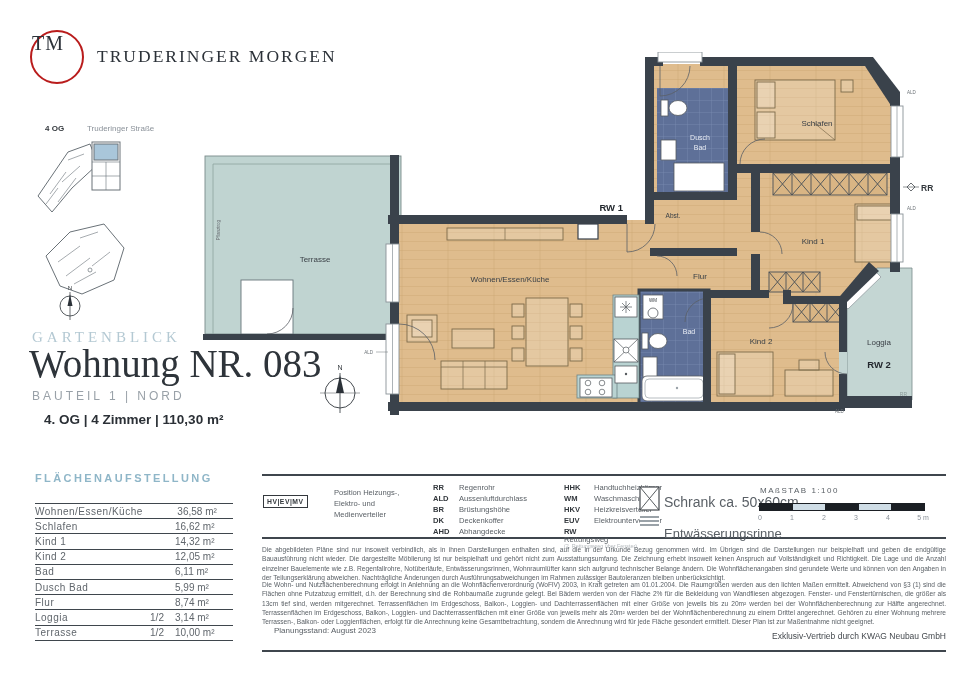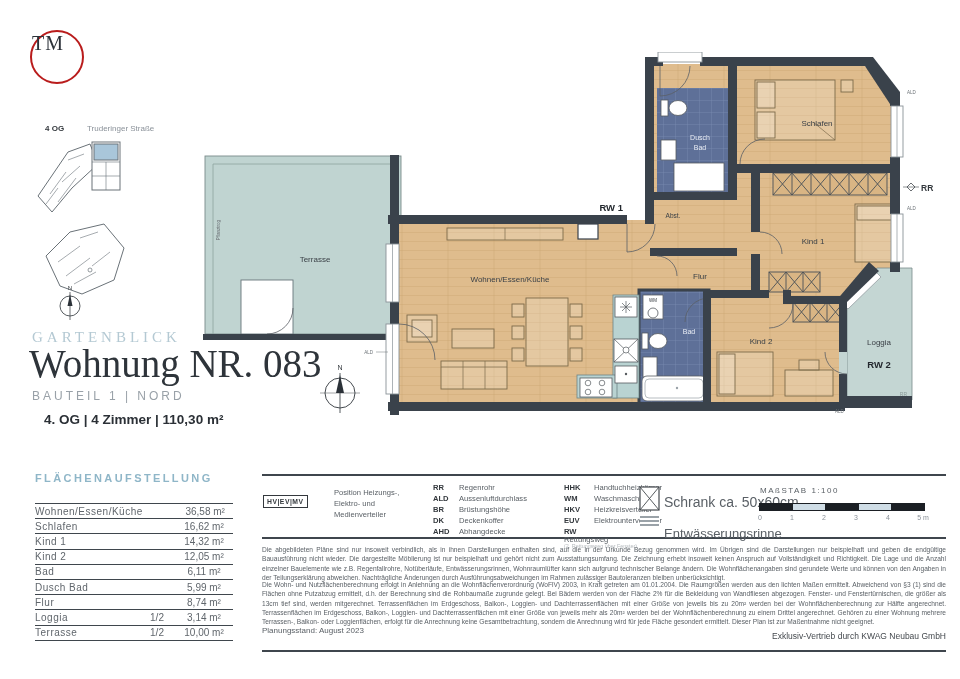--- a/index.html
+++ b/index.html
@@ -18,21 +18,21 @@
   .project-name{left:32px;top:329px;font-family:"Liberation Serif",serif;font-size:15px;letter-spacing:4px;color:#b4c9d3;}
   .page-title{left:29px;top:341px;font-family:"Liberation Serif",serif;font-size:39px;color:#2e343a;}
   .subtitle{left:32px;top:389px;font-size:12px;letter-spacing:3px;color:#99a1a8;}
   .summary{left:44px;top:412px;font-size:13.5px;font-weight:bold;color:#2b3036;}
   
   .table-heading{left:35px;top:472px;font-size:11px;font-weight:bold;letter-spacing:2.4px;color:#8fb6c8;}
   .area-table{left:35px;top:503px;width:198px;font-size:10px;color:#60666c;border-top:1px solid #3f464d;}
   .area-row{display:flex;height:14.2px;align-items:center;border-bottom:1px solid #3f464d;}
   .area-row .lbl{flex:1;letter-spacing:0.5px;}
   .area-row .frac{width:36px;text-align:center;}
-  .area-row .val{width:58px;text-align:center;}
+  .area-row .val{width:58px;text-align:left;}
   
   .rule{background:#3f464d;height:1.5px;left:262px;width:684px;}
   .hv-box{left:263px;top:495px;border:1.3px solid #33383d;font-size:6.8px;font-weight:bold;
           padding:2px 3px;color:#33383d;letter-spacing:0.5px;}
   .hv-label{left:334px;top:487px;font-size:7.6px;color:#5a6066;line-height:1.45;}
   .leg-col{top:484px;font-size:7.6px;color:#5a6066;line-height:1.0;}
   .leg-row{height:11px;display:flex;}
   .leg-abbr{font-weight:bold;color:#33383d;width:26px;}
   .rw-note{font-size:5.4px;color:#b4b9bd;margin-top:1px;}
   .schrank-label{left:664px;top:494px;font-size:14px;color:#5a6066;}
@@ -42,21 +42,21 @@
   
   .scale-label{left:760px;top:486px;font-size:8px;letter-spacing:1.5px;color:#5a6066;}
   .scale-bar{left:760px;top:503px;display:flex;}
   .scale-seg{width:32px;height:6px;border:1px solid #1b1f24;margin-left:-1px;}
   .seg-dark{background:#1b1f24;}
   .seg-light{background:#cfdde6;}
   .scale-ticks{left:760px;top:514px;width:176px;height:10px;font-size:7px;color:#8a9199;}
   .scale-ticks span{position:absolute;transform:translateX(-50%);}
   
   .fineprint{left:262px;width:684px;font-size:6.6px;color:#5a6066;line-height:1.42;text-align:justify;}
-  .planning-status{left:262px;top:626px;font-size:8px;color:#5a6066;}
+  .planning-status{left:274px;top:626px;font-size:8px;color:#5a6066;}
   .distribution{left:545px;top:631px;width:401px;font-size:8.5px;color:#44494e;text-align:right;}
   
   svg text{font-family:"Liberation Sans",sans-serif;}
   .room-lbl{font-size:8px;fill:#3b4147;}
   .room-lbl-sm{font-size:6.5px;fill:#3b4147;}
   .room-lbl-w{font-size:7px;fill:#e9edf5;}
   .rw-lbl{font-size:9.5px;font-weight:bold;fill:#23282e;}
   .tiny-lbl{font-size:4.5px;fill:#6b7176;}
   .rr-lbl{font-size:8.5px;font-weight:bold;fill:#33383d;}
   .furn{fill:rgba(255,255,255,0.18);stroke:#7d6a4a;stroke-width:0.9;}
@@ -66,20 +66,21 @@
   .win{fill:#ffffff;stroke:#8a9298;stroke-width:0.9;}
 </style>
 </head>
 <body>
 
 <div id="page">
 
   <div class="abs logo-circle">
     <span>TM</span>
   </div>
+  <div class="abs brand-name">TRUDERINGER MORGEN</div>
 
   <div class="abs siteplan-floor">4 OG</div>
   <div class="abs siteplan-street">Truderinger Straße</div>
 
   <svg class="abs" style="left:28px;top:134px;" width="160" height="190" viewBox="0 0 160 190">
     <g stroke="#6a7278" stroke-width="1" fill="#ffffff">
       <path d="M10 62 L40 18 L62 10 L70 30 L44 54 L24 78 Z"></path>
       <path fill="none" stroke-width="0.6" d="M22 60 L38 38 M30 68 L48 44 M40 26 L56 20 M34 48 L52 32 M18 70 L30 54"></path>
       <rect x="64" y="8" width="28" height="48"></rect>
       <path fill="none" stroke-width="0.6" d="M64 28 H92 M64 42 H92 M78 28 V56"></path>

